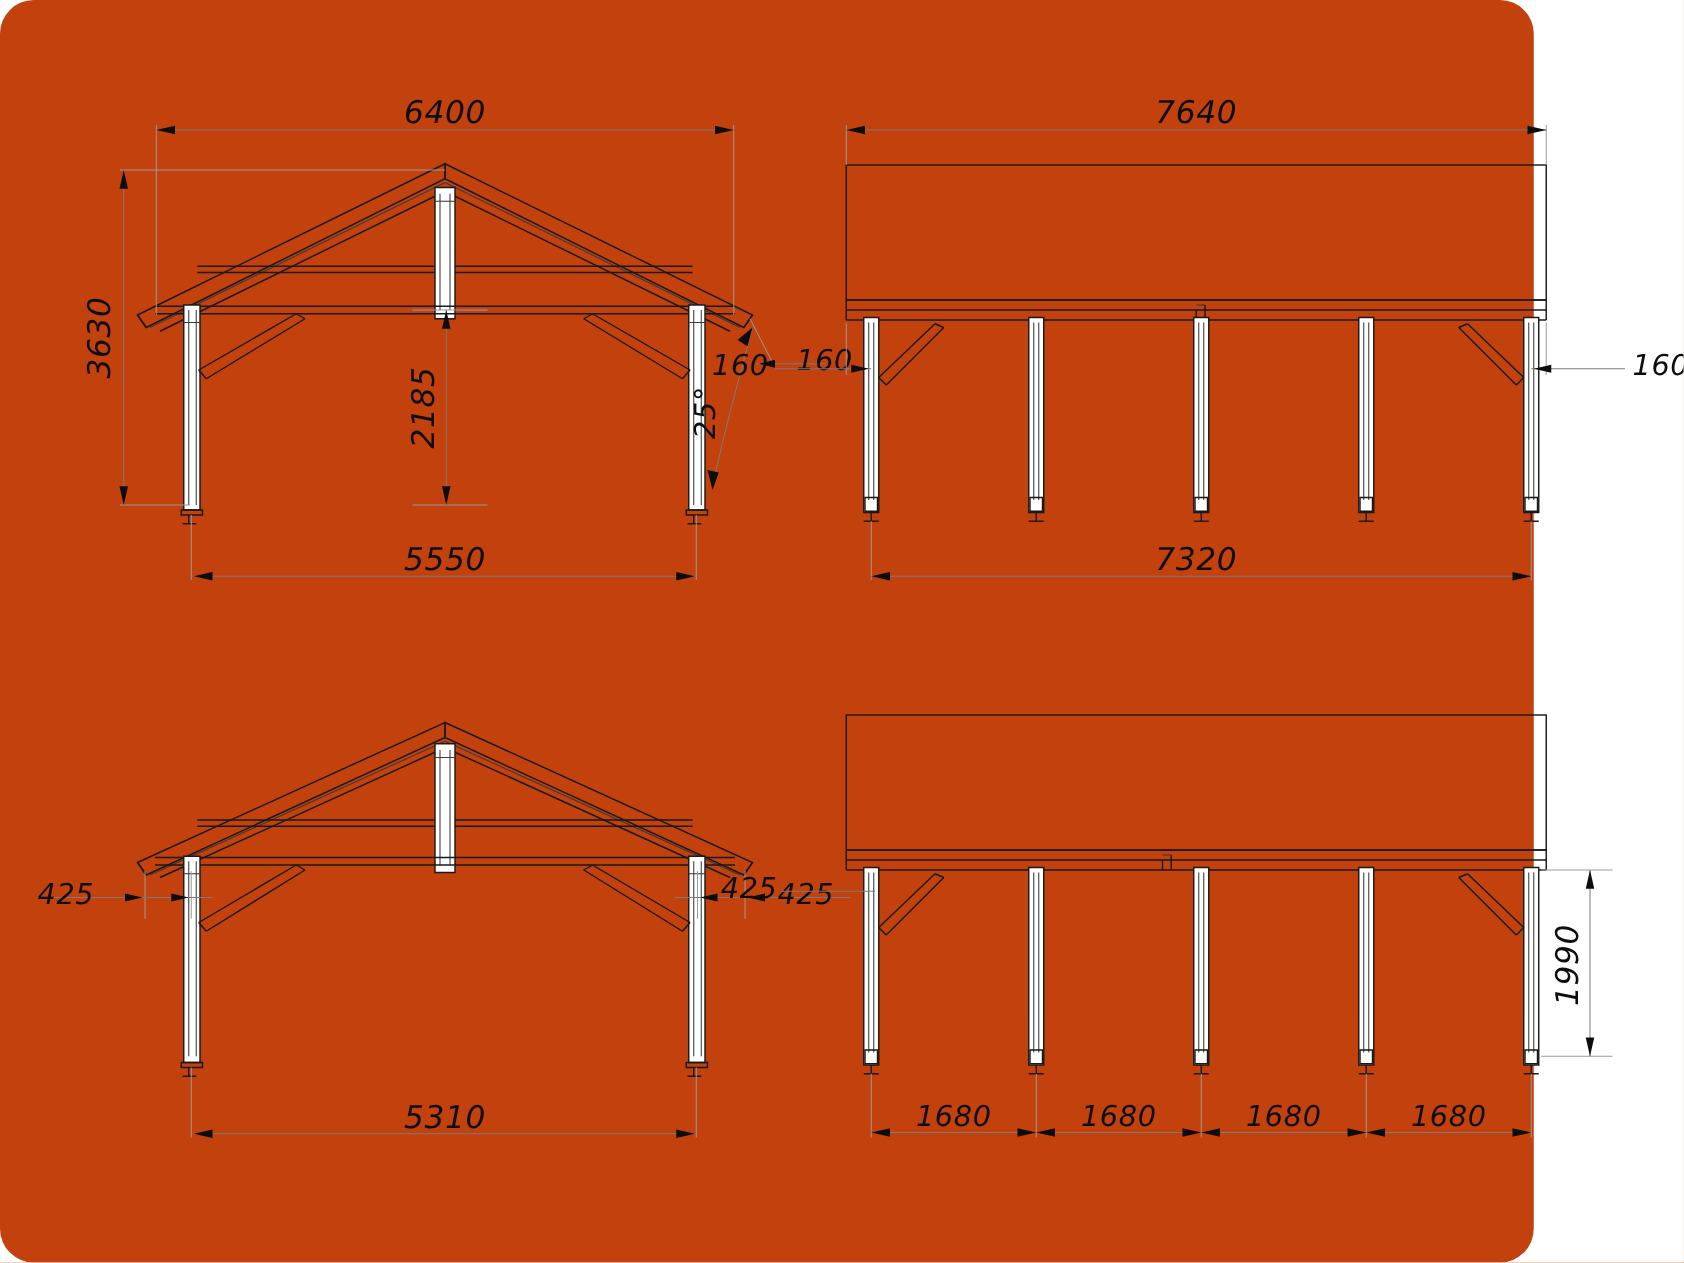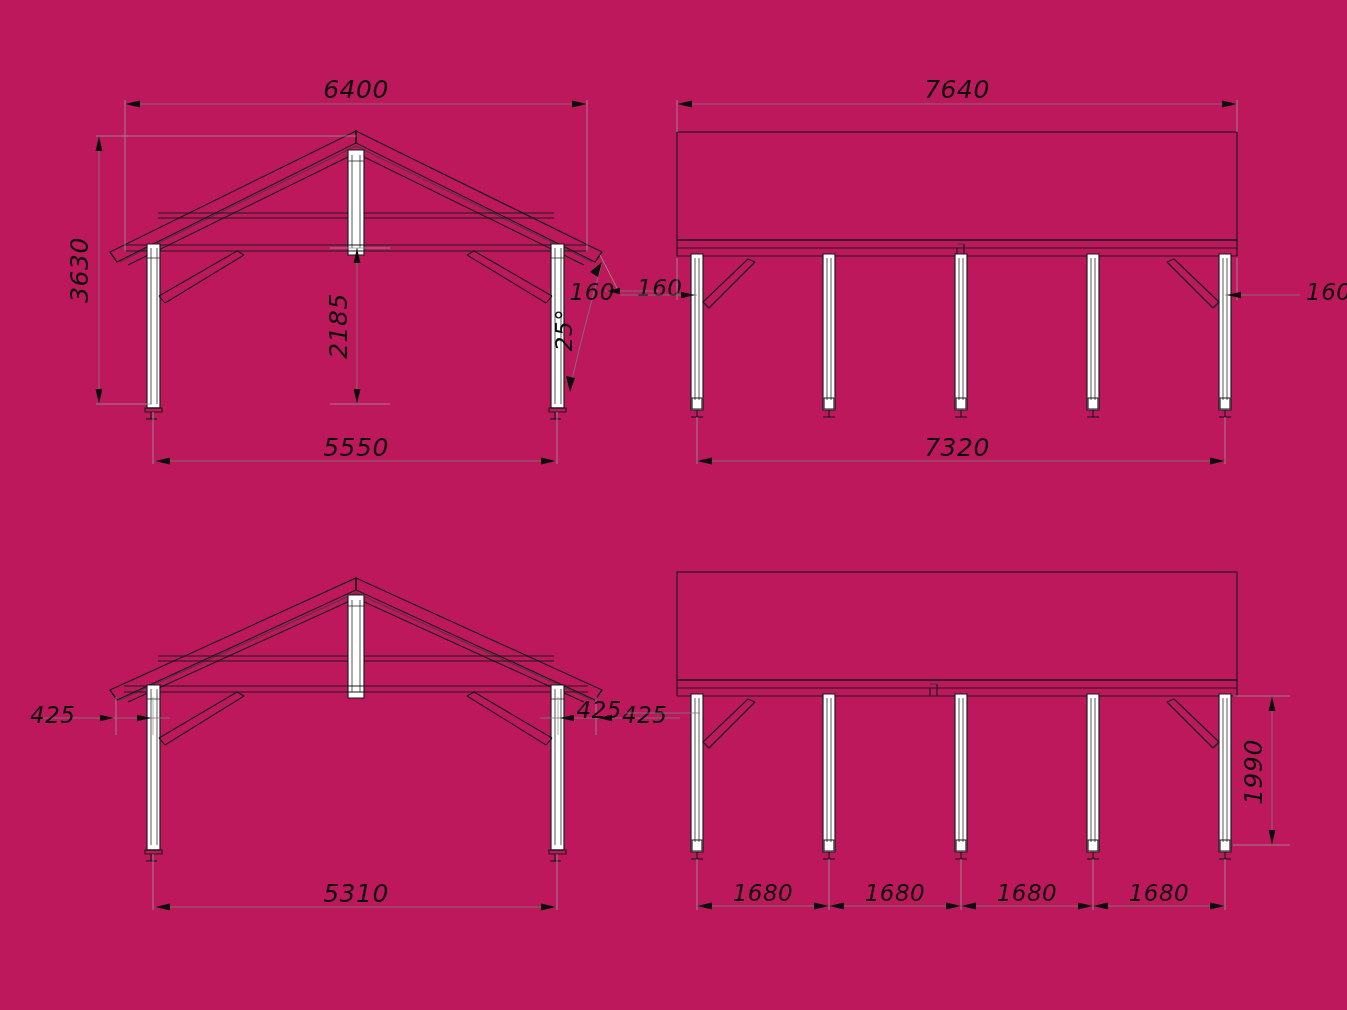--- a/index.html
+++ b/index.html
@@ -1,20 +1,20 @@
 <!DOCTYPE html>
 <html><head>
 <meta charset="utf-8">
 <style>
   html,body{margin:0;padding:0;background:#ffffff;}
   body{
     width:1347px;height:1010px;overflow:hidden;
     font-family:"DejaVu Sans",sans-serif;
   }
-  #sheet{position:relative;width:1347px;height:1010px;background:#be185d;}
+  #sheet{position:relative;width:1227px;height:1010px;background:#c2410c;border-radius:27px;}
   svg{display:block;}
   .obj{fill:none;stroke:#1a1a1a;stroke-width:1.15;stroke-linejoin:miter;stroke-linecap:butt;}
   .obj-thin{fill:none;stroke:#3a3a3a;stroke-width:0.85;}
   .obj-fill{fill:#ffffff;stroke:#1a1a1a;stroke-width:1.15;}
   .dimline{fill:none;stroke:#7b7b7b;stroke-width:0.8;}
   .extline{fill:none;stroke:#9a9a9a;stroke-width:0.8;}
   .arrow{fill:#0d0d0d;stroke:none;}
   .dimtxt{
     font-family:"DejaVu Sans",sans-serif;
     font-style:italic;

